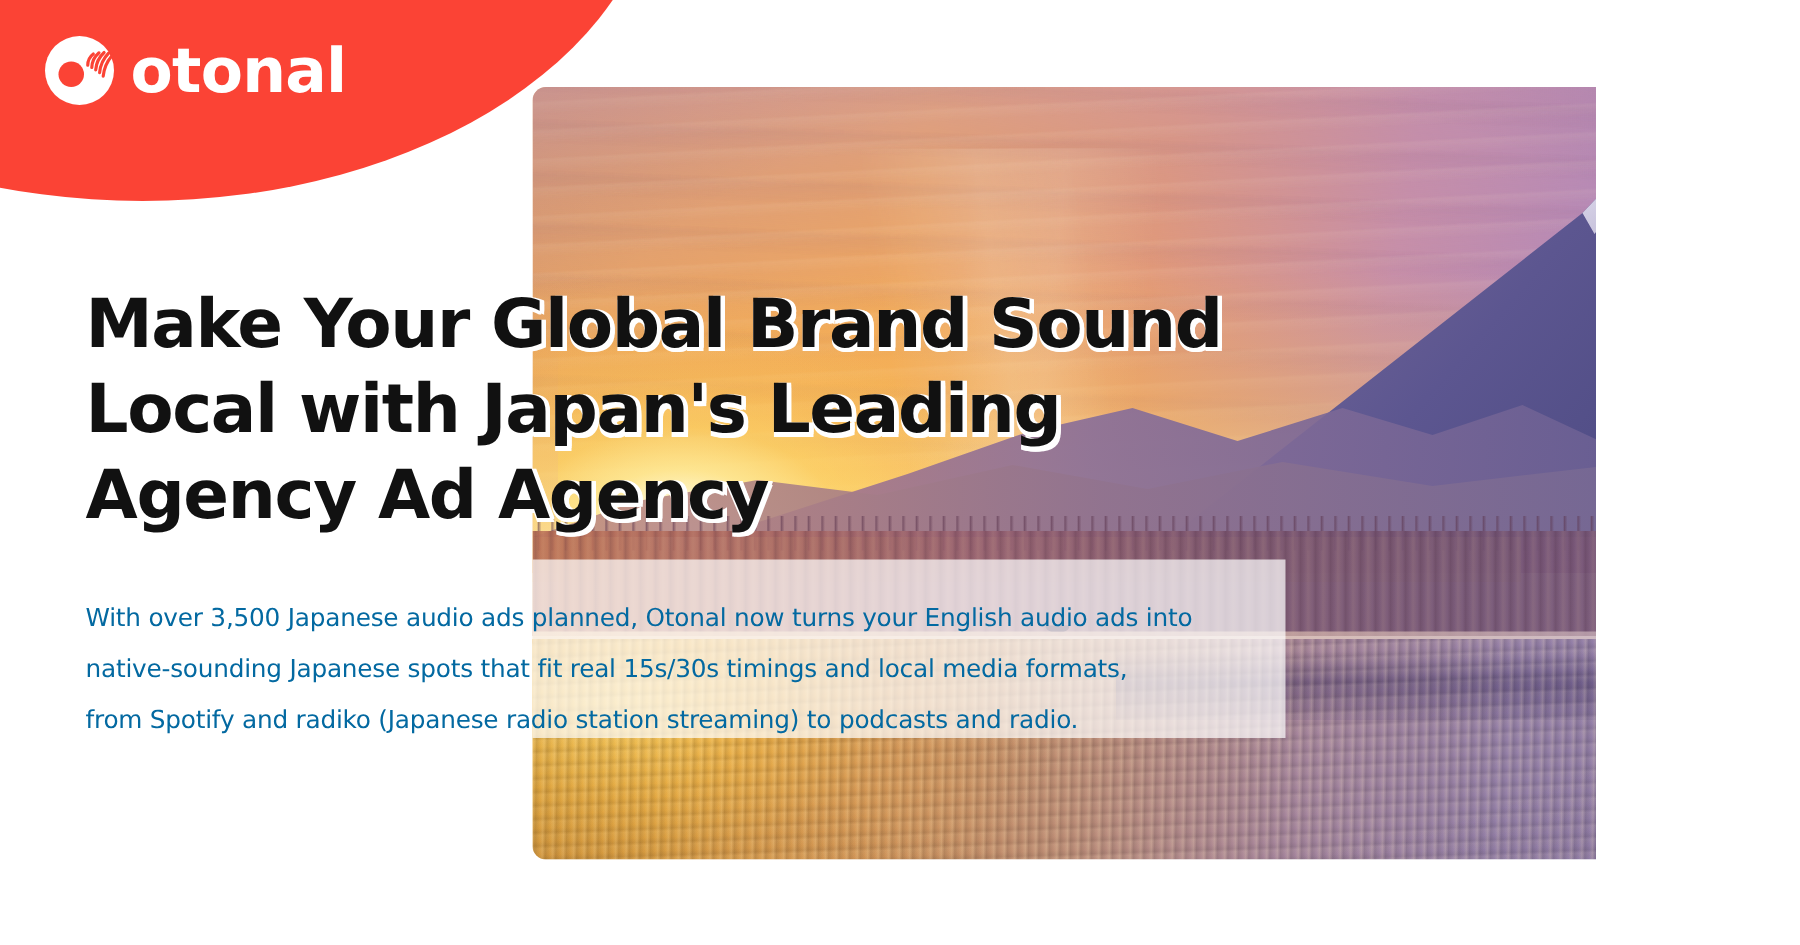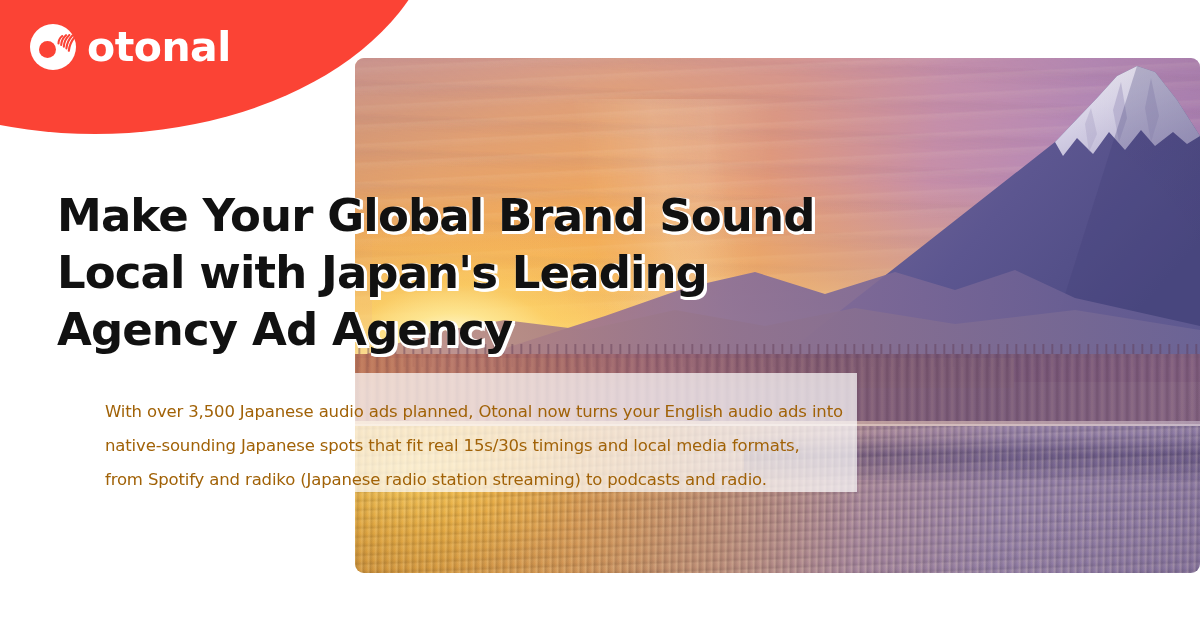--- a/index.html
+++ b/index.html
@@ -5,21 +5,21 @@
   html, body {
     margin: 0; padding: 0;
     width: 1200px; height: 630px;
     overflow: hidden;
     background: #ffffff;
     font-family: "Liberation Sans", sans-serif;
   }
 
   #stage {
     position: relative;
-    width: 1200px;
+    width: 1064px;
     height: 630px;
     background: #ffffff;
     overflow: hidden;
   }
 
   
   .hero-photo {
     position: absolute;
     left: 355px;
     top: 58px;
@@ -268,28 +268,27 @@
     position: absolute;
     left: 298px;
     top: -5px;
     width: 502px;
     height: 119px;
     background: rgba(255,255,255,0.70);
     z-index: -1;
   }
   .subcopy {
     position: relative;
-    color: #a16207;
+    color: #0369a1;
     font-family: "DejaVu Sans", sans-serif;
     font-weight: 400;
     font-size: 16.5px;
     line-height: 2.07;
     letter-spacing: -0.15px;
     white-space: pre-line;
-    margin-left: 48px;
   }
 </style>
 </head>
 <body>
 
 <div id="stage">
 
   <div class="hero-photo">
     <div class="sky"></div>
     <div class="sky-bands"></div>

